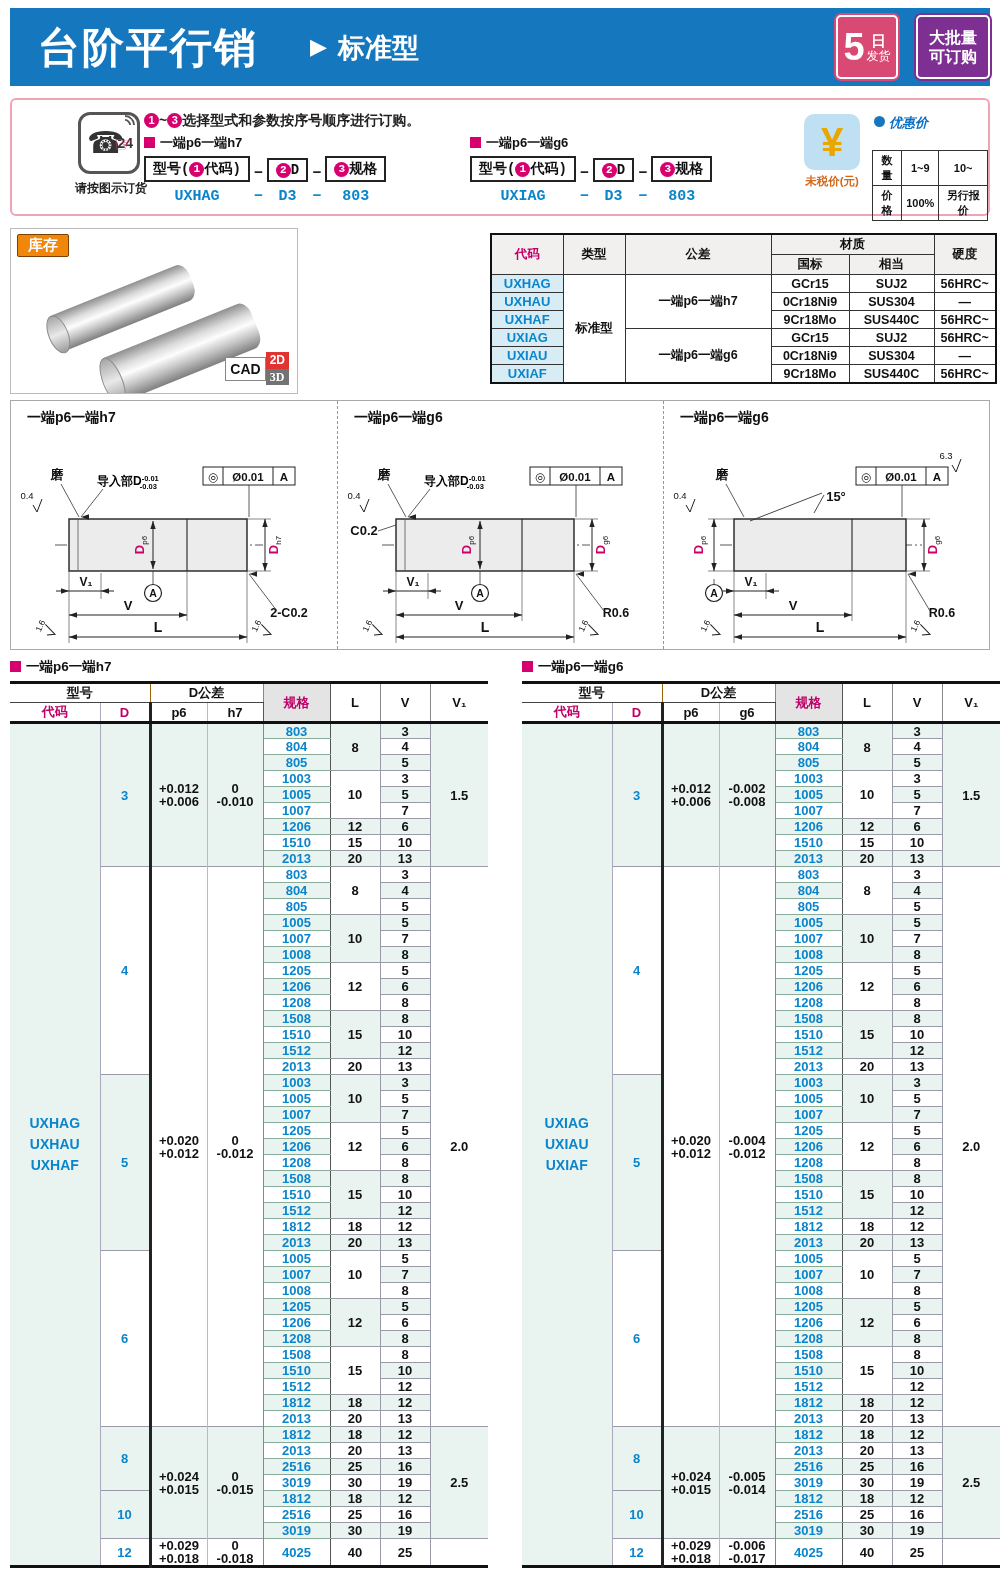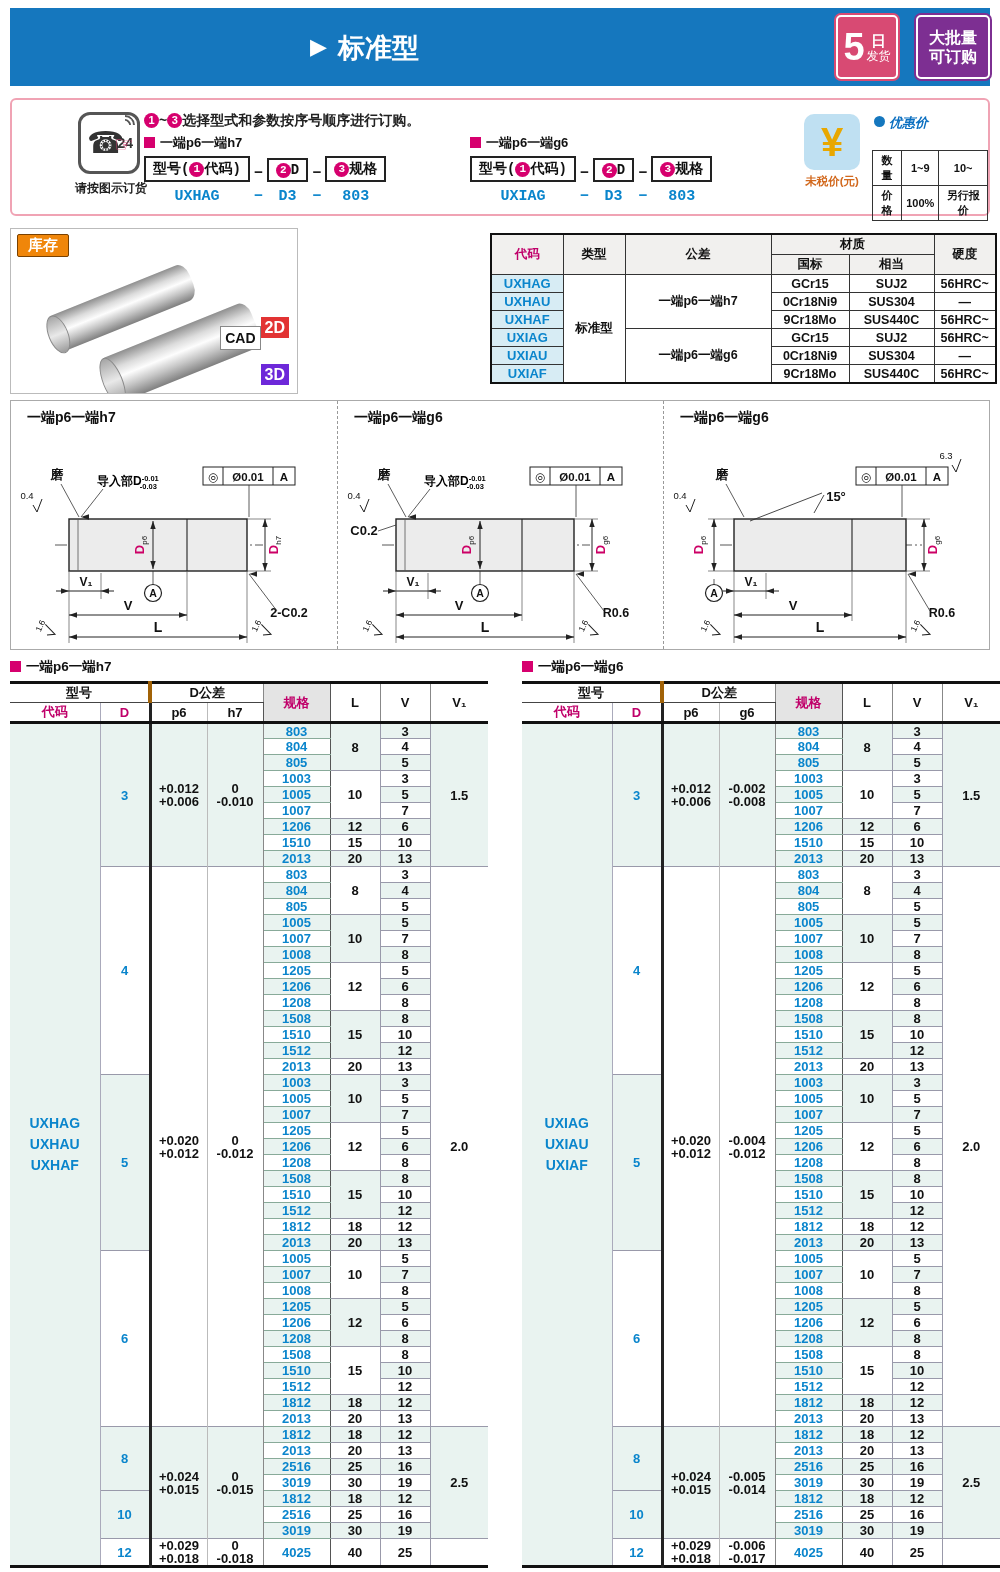--- a/index.html
+++ b/index.html
@@ -60,23 +60,23 @@
   font-size:15px;font-weight:bold;padding:1px 10px;border-radius:2px;}
 .pin{position:absolute;border-radius:10px/14px;
   background:linear-gradient(to bottom,#8f8f8f,#dcdcdc 28%,#fdfdfd 48%,#c6c6c6 72%,#7f7f7f);}
 .pin1{left:34px;top:60px;width:152px;height:38px;transform:rotate(-22deg);}
 .pin2{left:88px;top:100px;width:162px;height:48px;transform:rotate(-22deg);}
 .pin::before{content:"";position:absolute;left:-2px;top:0;width:18px;height:100%;border-radius:50%;
   background:linear-gradient(to bottom,#a5a5a5,#e9e9e9 50%,#9a9a9a);border:1px solid #8a8a8a;}
 .cadbadge{position:absolute;right:8px;bottom:8px;display:flex;align-items:center;}
 .cadtxt{background:#fff;border:1px solid #888;color:#111;font-weight:bold;font-size:14px;padding:3px 4px;}
 .cadcol{display:flex;flex-direction:column;}
-.cad2d,.cad3d{color:#fff;font-size:16px;font-weight:bold;padding:1px 4px;line-height:1.2;margin-top:26px;}
+.cad2d,.cad3d{color:#fff;font-size:12px;font-weight:bold;padding:1px 4px;line-height:1.2;}
 .cad2d{background:#e23333;}
-.cad3d{background:#6d28d9;}
+.cad3d{background:#737373;font-family:Liberation Serif, serif;}
 
 
 .mat{position:absolute;left:490px;top:233px;border-collapse:collapse;border:2px solid #111;}
 .mat th,.mat td{border:1px solid #333;font-size:12.5px;text-align:center;padding:1px 4px;height:17px;}
 .mat th{background:#f1f0ee;font-weight:bold;}
 .mat .magenta{color:#c0006a;}
 .mat td.codecell{background:#d7ecf4;color:#0a85cc;font-weight:bold;font-size:13px;}
 .mat td{font-weight:bold;}
 
 
@@ -89,21 +89,21 @@
 
 .dimwrap{position:absolute;top:658px;width:478px;}
 #dim0{left:10px;}
 #dim1{left:522px;}
 .dim-title{font-size:13.5px;font-weight:bold;margin-bottom:5px;}
 .dimtbl{border-collapse:collapse;table-layout:fixed;width:478px;
   border-top:3px solid #111;border-bottom:3px solid #111;}
 .dimtbl th{font-size:13px;font-weight:bold;height:17px;padding:0;text-align:center;}
 .dimtbl td{font-size:13px;height:16px;padding:0;text-align:center;line-height:1;}
 .dimtbl tbody tr:nth-child(odd){background:#e9f3f0;}
-.h-model{border-right:4px solid #a16207;border-bottom:1px solid #444;}
+.h-model{border-right:1px solid #a16207;border-bottom:1px solid #444;}
 .h-dtol{border-right:1px solid #888;border-bottom:1px solid #444;}
 .h-spec{background:#e4e4e4;border-left:1px solid #555;border-right:1px solid #555;border-bottom:3px solid #111;color:#c0006a;}
 .h-lv{border-right:1px solid #888;border-bottom:3px solid #111;}
 .h-v1{border-bottom:3px solid #111;}
 .h-code{color:#c0006a;border-right:1px solid #aab;border-bottom:3px solid #111;}
 .h-d{color:#c0006a;border-right:3px solid #222;border-bottom:3px solid #111;}
 .h-p6{border-right:1px solid #bbb;border-bottom:3px solid #111;}
 .h-t2{border-right:1px solid #888;border-bottom:3px solid #111;}
 .c-code{border-right:1px solid #aab;}
 .c-code div{color:#0a85cc;font-weight:bold;font-size:14px;line-height:1.5;}
@@ -115,20 +115,21 @@
 .c-l{border-top:1px solid #99a;border-right:1px solid #99a;font-weight:bold;font-size:13.5px;}
 .c-v{border-top:1px solid #99a;border-right:1px solid #99a;font-weight:bold;font-size:13.5px;}
 .c-v1{border-top:1px solid #99a;font-weight:bold;font-size:13.5px;}
 </style>
 </head>
 <body>
 
 <div class="page">
 
   <div class="banner">
+    <span class="banner-title">台阶平行销</span>
     <span class="banner-arrow">▶</span>
     <span class="banner-sub">标准型</span>
     <div class="badge badge-pink">
       <span class="b-big">5</span>
       <span class="b-col">
         <span class="b-day">日</span>
         <span class="b-sm">发货</span>
       </span>
     </div>
     <div class="badge badge-purple">

